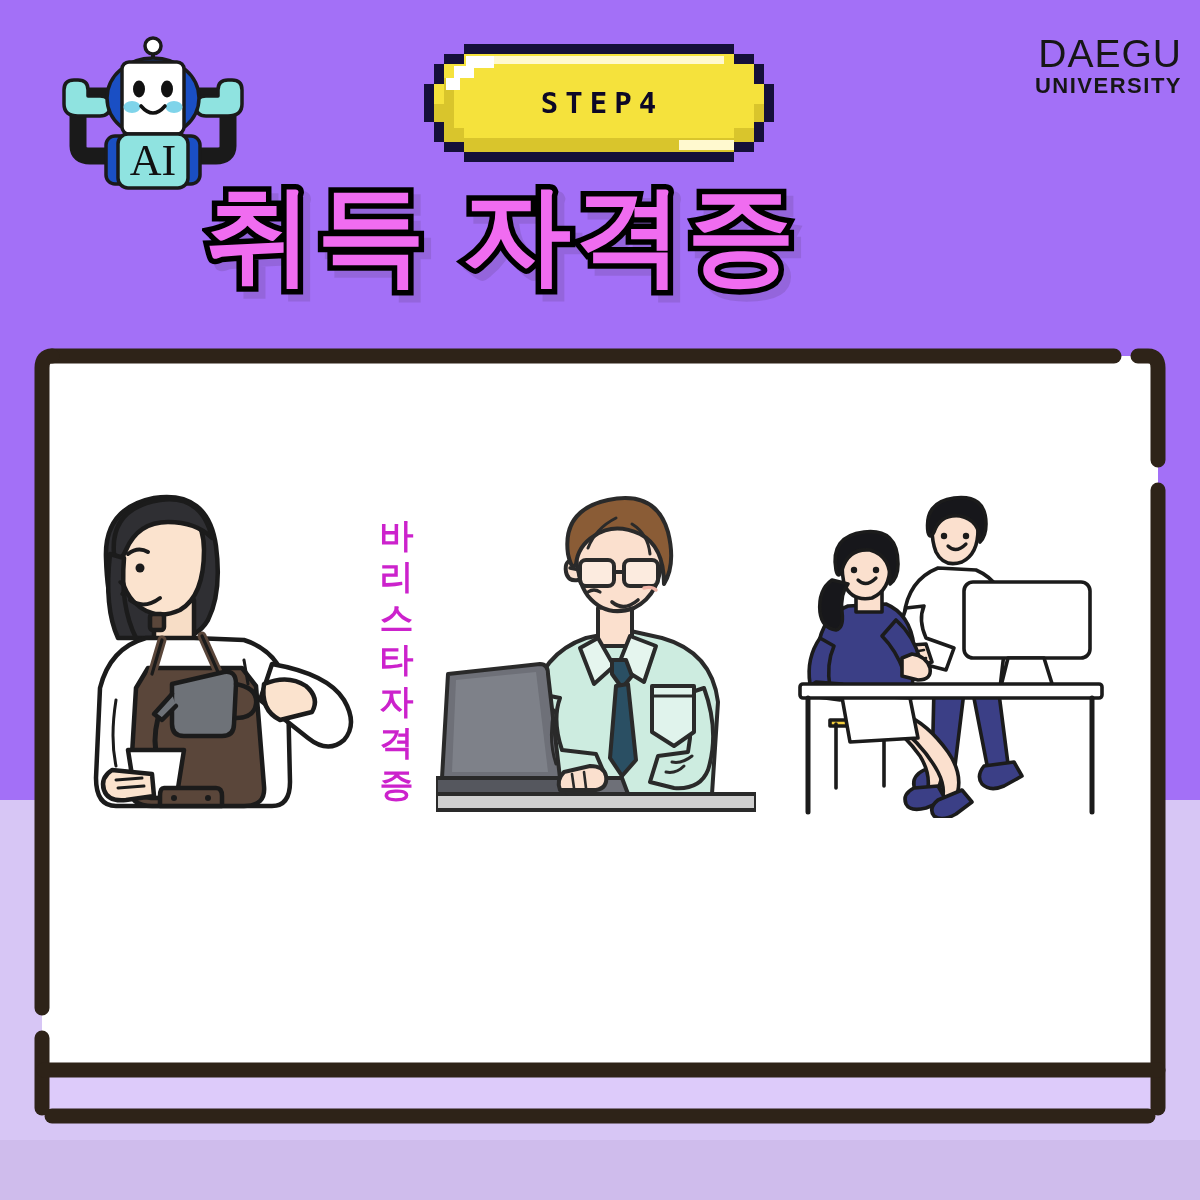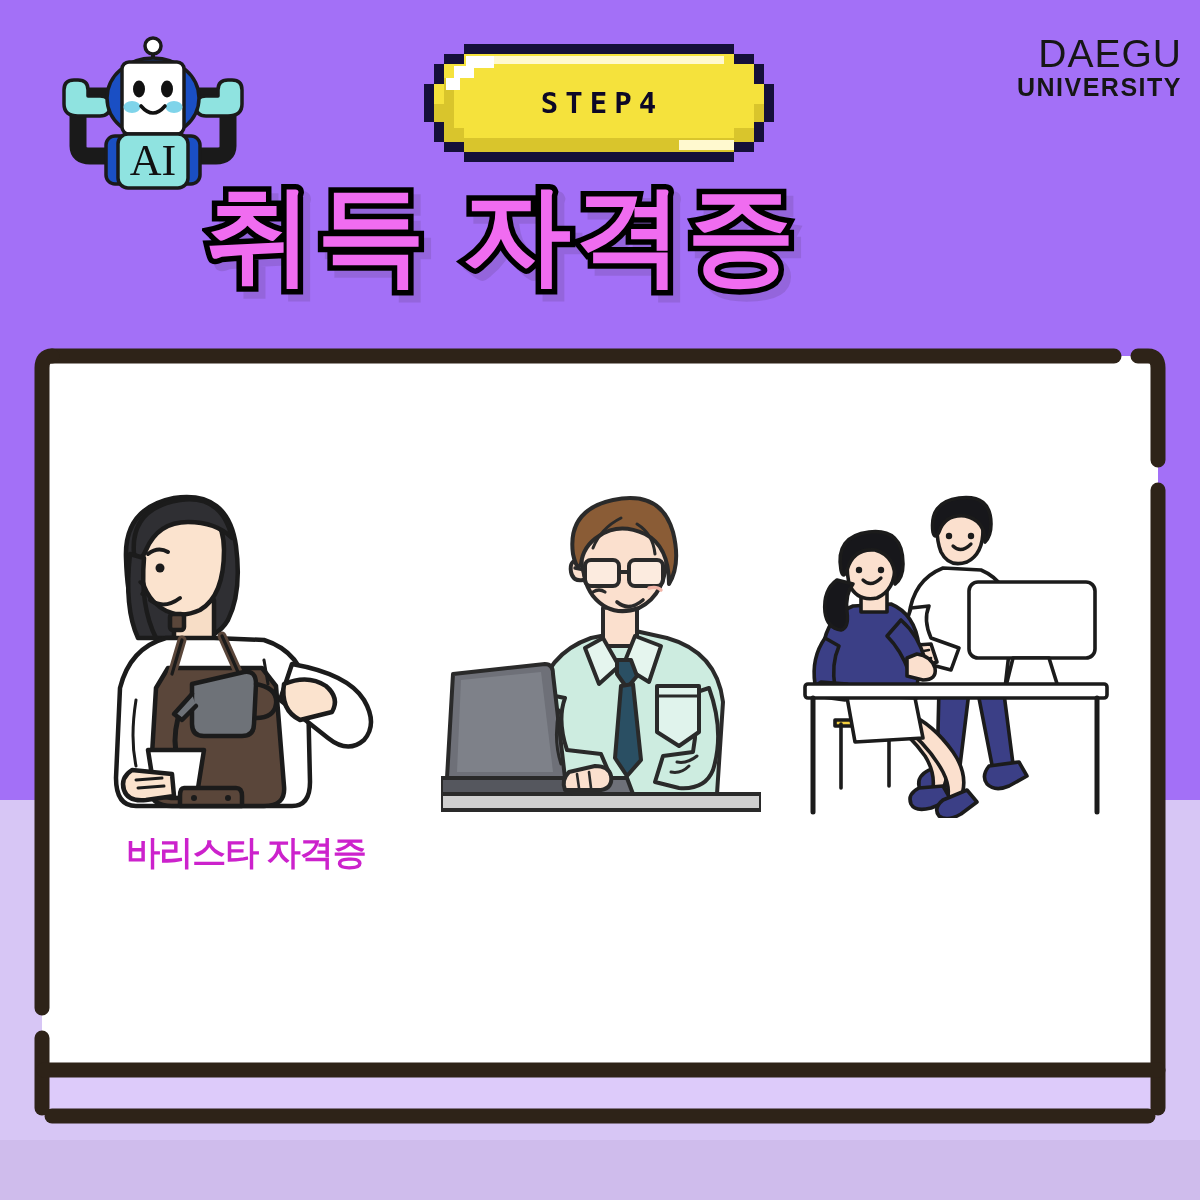--- a/index.html
+++ b/index.html
@@ -45,21 +45,21 @@
   #uni-logo{
     position:absolute;right:18px;top:34px;width:210px;text-align:right;
     color:#161616;line-height:1;
   }
   #uni-logo .uni-main{
     font-size:39px;font-weight:normal;letter-spacing:1px;
     font-family:"Liberation Sans","DejaVu Sans",sans-serif;
     display:block;
   }
   #uni-logo .uni-sub{
-    font-size:25px;font-weight:bold;letter-spacing:1.5px;
+    font-size:22px;font-weight:bold;letter-spacing:1.5px;
     display:block;margin-top:2px;
   }
 
   
   #page-title{
     position:absolute;left:0;top:176px;width:1004px;text-align:center;
     font-size:108px;font-weight:bold;letter-spacing:4px;
     color:#f06cf0;
     -webkit-text-stroke:11px #000;
     paint-order:stroke fill;
@@ -78,21 +78,21 @@
     background:#ddcbfa;
   }
   
   #panel-frame{position:absolute;left:0;top:0;width:1132px;height:780px;}
 
   
   #cards{
     position:absolute;left:42px;top:140px;width:1050px;height:520px;
     display:flex;justify-content:space-between;align-items:flex-start;
   }
-  .card{width:340px;display:flex;flex-direction:column;align-items:center;}
+  .card{width:340px;display:flex;flex-direction:row;align-items:center;}
   .card-art{height:330px;width:330px;display:flex;align-items:flex-end;justify-content:center;}
   .card-art svg{display:block;}
   .card-caption{
     margin-top:14px;text-align:center;color:#cc22cc;
     font-size:34px;font-weight:bold;line-height:1.22;letter-spacing:-1px;
     white-space:pre-line;
   }
 </style>
 </head>
 <body>

